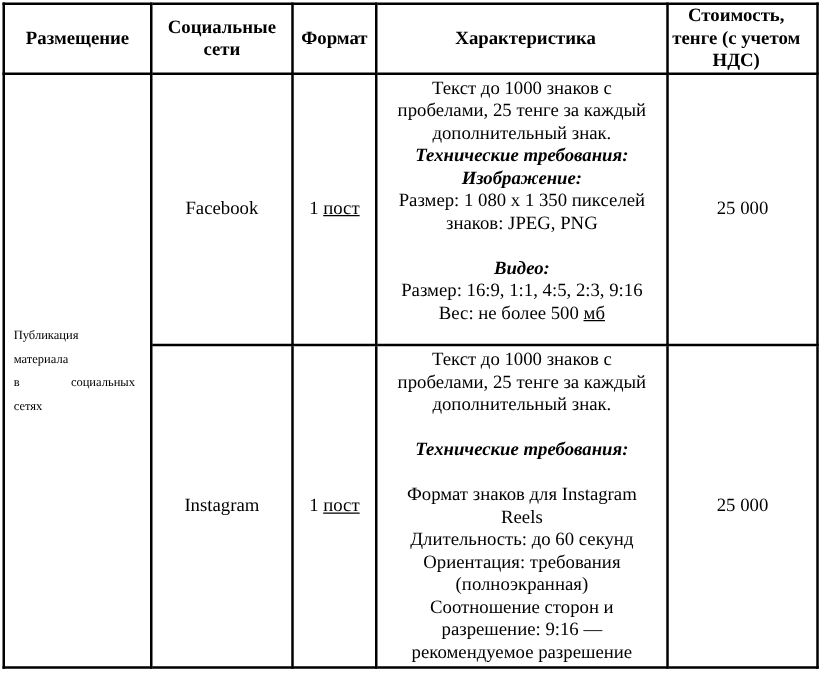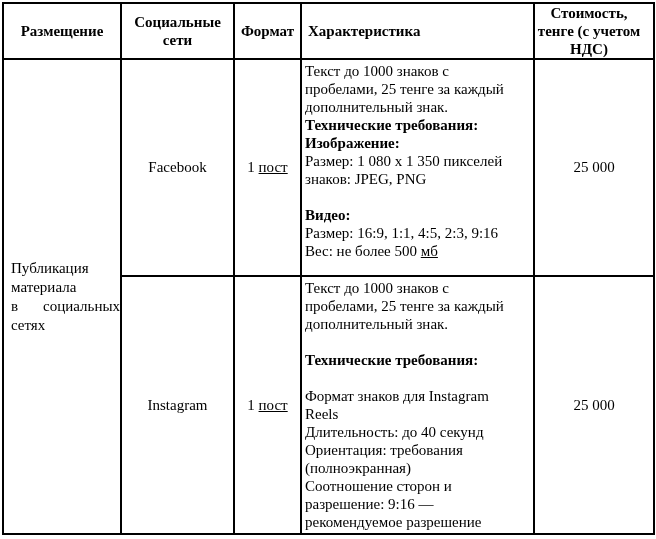--- a/index.html
+++ b/index.html
@@ -25,59 +25,60 @@
   }
   .pricing th {
     font-weight: bold;
     font-size: 15px;
     line-height: 18px;
     text-align: center;
     vertical-align: middle;
     height: 53px;
   }
   .pricing th.left {
-    text-align: left;
+    text-align: center;
     padding-left: 6px;
   }
   .pricing th.pad {
     padding-right: 10px;
   }
   tr.row-facebook  { height: 217px; }
   tr.row-instagram { height: 256px; }
   td.cell-center {
     text-align: center;
     vertical-align: middle;
     font-size: 15px;
     margin-left: 24px;
   }
   td.cell-placement {
     vertical-align: middle;
     padding-left: 7px;
-    padding-right: 0;
-    font-size: 15px;
+    padding-right: 12px;
+    font-size: 10px;
     font-family: Liberation Serif, serif;
   }
   .place-line {
     line-height: 19px;
     white-space: nowrap;
   }
   .place-line.justify {
     display: flex;
     justify-content: space-between;
   }
   td.cell-chars {
     vertical-align: top;
     padding: 2px 3px;
   }
   .char-line {
+    text-align: center;
     font-size: 15px;
     line-height: 18px;
     white-space: nowrap;
   }
-  .char-line.bold { font-weight: bold; }
+  .char-line.bold { font-weight: bold; font-style: italic; }
   .squiggle {
     text-decoration-line: underline;
     text-decoration-style: wavy;
     text-decoration-color: #ff0000;
     text-decoration-thickness: 1px;
     text-decoration-skip-ink: none;
     text-decoration: underline;
   }
 </style>
 </head>
@@ -138,21 +139,21 @@
       <td class="cell-chars">
           <div>
             <div class="char-line">Текст до 1000 знаков с</div>
             <div class="char-line">пробелами, 25 тенге за каждый</div>
             <div class="char-line">дополнительный знак.</div>
             <div class="char-line">&nbsp;</div>
             <div class="char-line bold">Технические требования:</div>
             <div class="char-line">&nbsp;</div>
             <div class="char-line">Формат знаков для Instagram</div>
             <div class="char-line">Reels</div>
-            <div class="char-line">Длительность: до 40 секунд</div>
+            <div class="char-line">Длительность: до 60 секунд</div>
             <div class="char-line">Ориентация: требования</div>
             <div class="char-line">(полноэкранная)</div>
             <div class="char-line">Соотношение сторон и</div>
             <div class="char-line">разрешение: 9:16 —</div>
             <div class="char-line">рекомендуемое разрешение</div>
           </div>
         </td>
       <td class="cell-center">25 000</td>
     </tr>
   </tbody>

